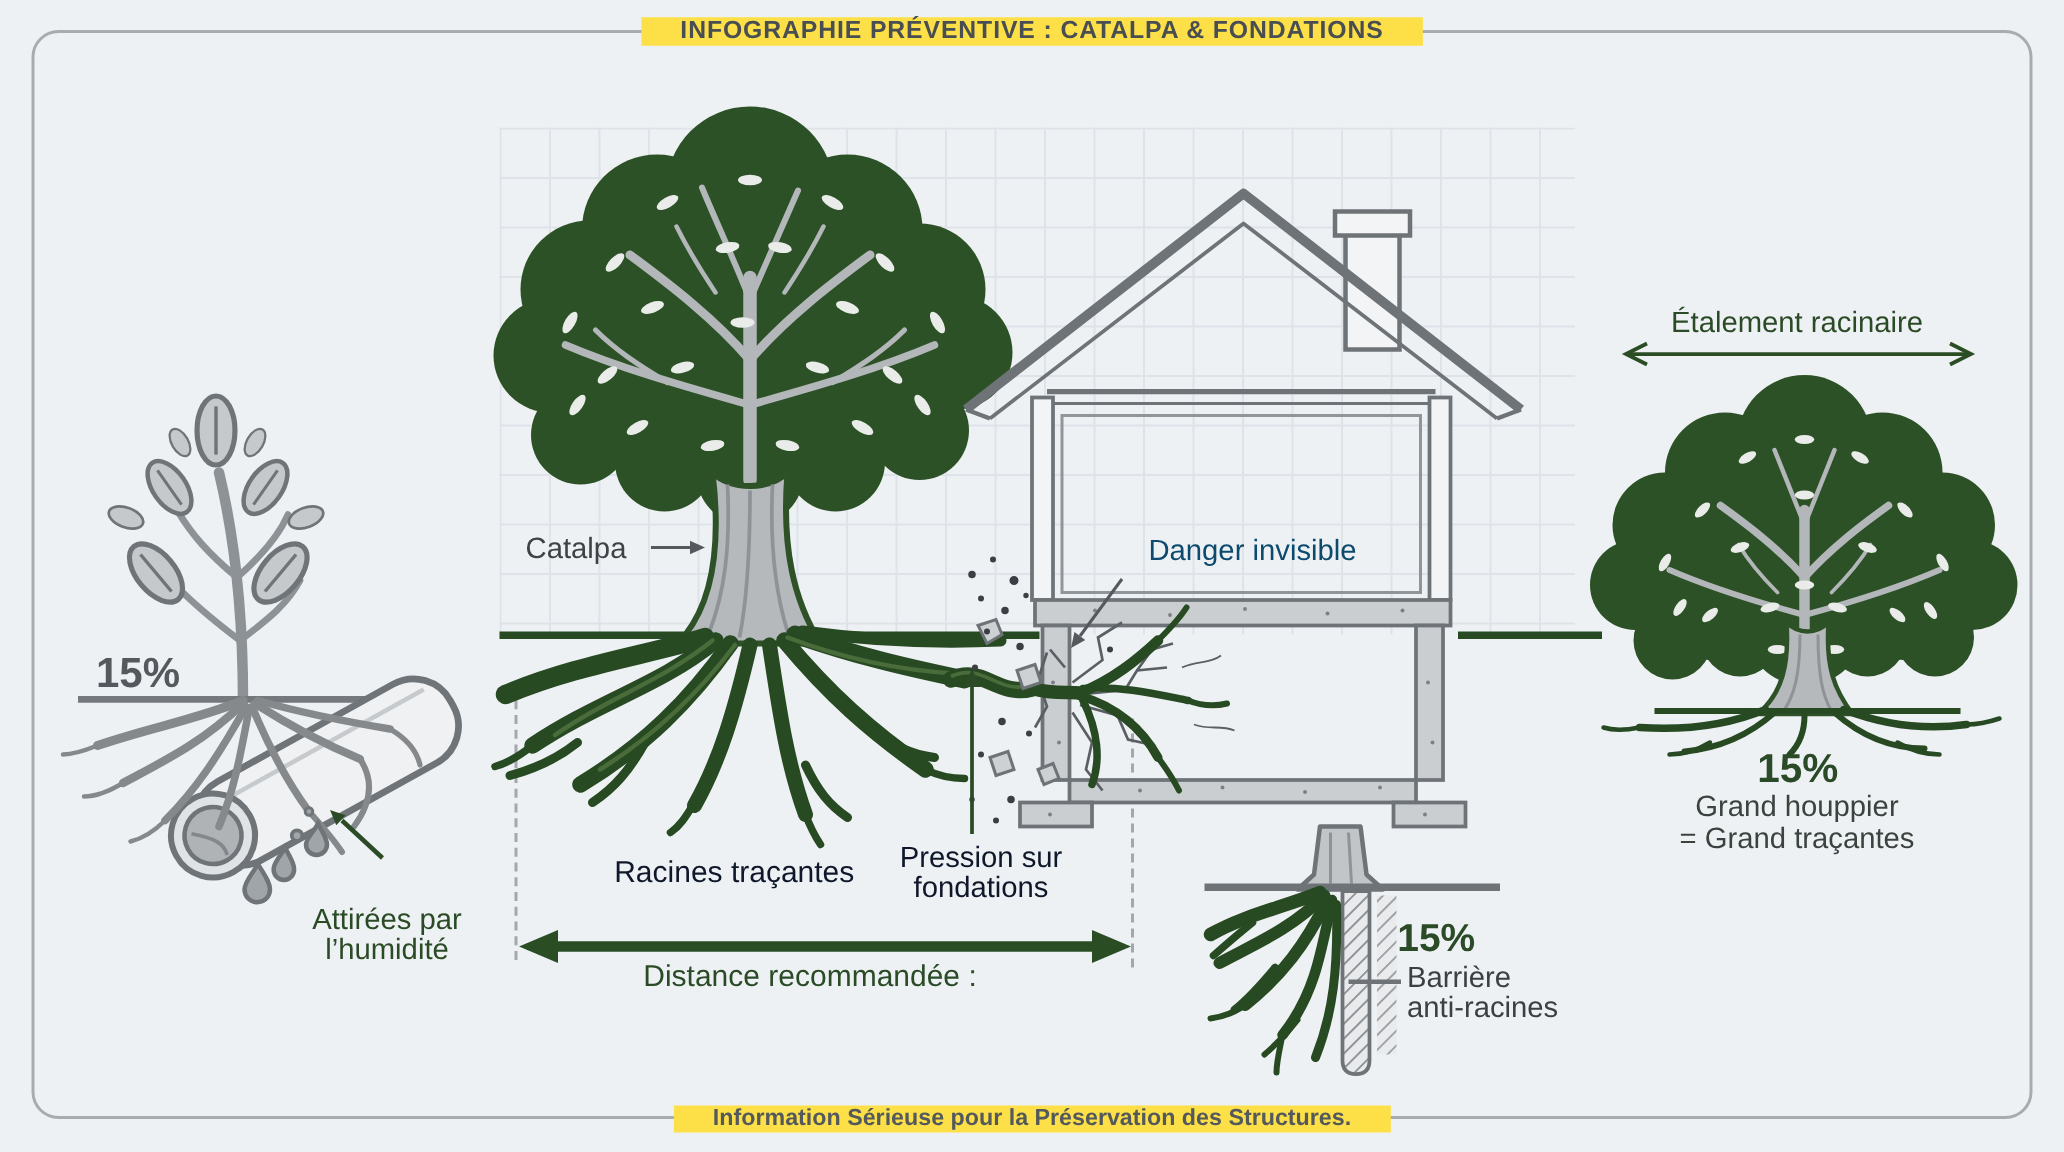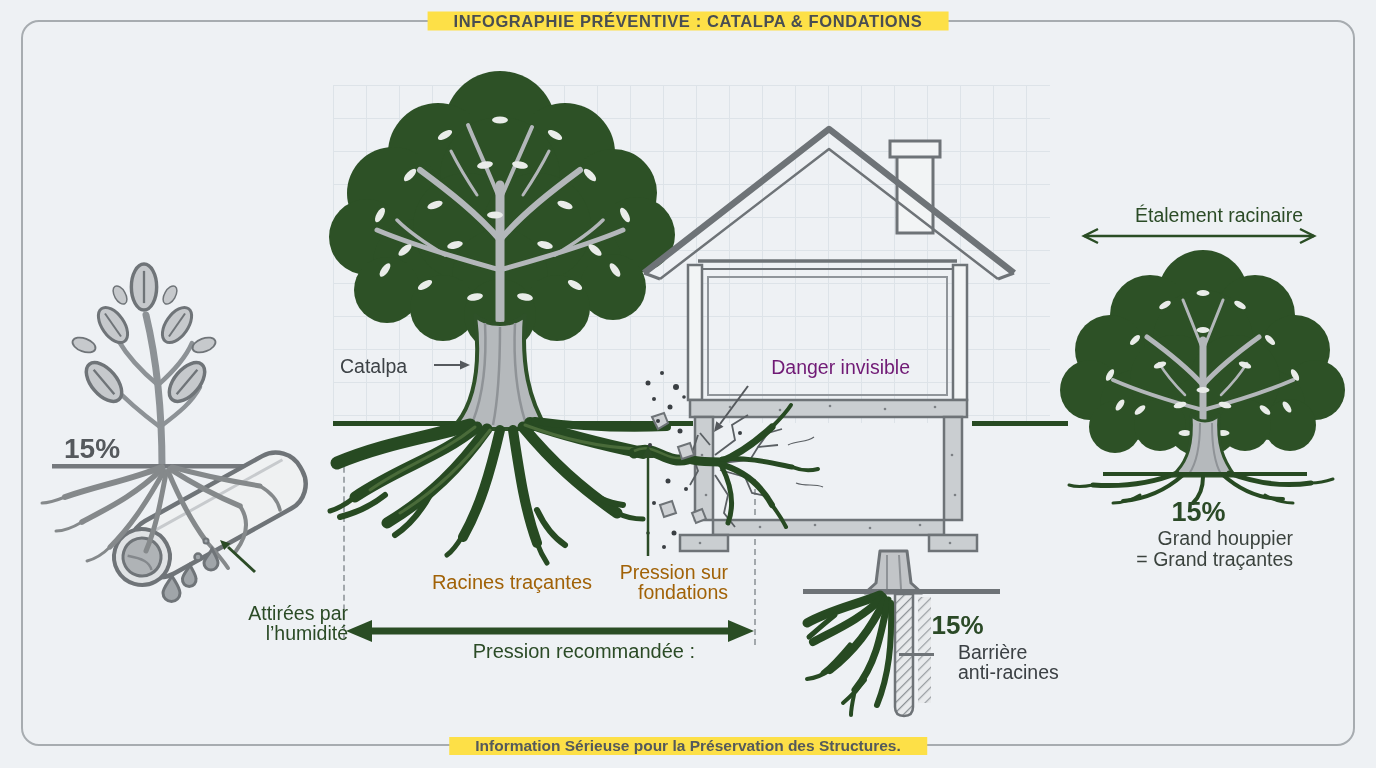--- a/index.html
+++ b/index.html
@@ -8,24 +8,24 @@
   .abs{position:absolute;}
   .frame{left:21px;top:20px;width:1330px;height:722px;border:2px solid #a7acb0;border-radius:18px;}
   .band{left:50%;transform:translate(-50%,-50%);background:#fde047;padding:0 26px;white-space:nowrap;}
   .title{top:21px;font-size:16.5px;font-weight:600;letter-spacing:.6px;color:#494e52;}
   .footer{top:746px;font-size:15.5px;font-weight:700;color:#54595c;}
   .grid{left:333px;top:85px;width:717px;height:338px;
         background-image:linear-gradient(#dde3e8 1px,transparent 1px),linear-gradient(90deg,#dde3e8 1px,transparent 1px);
         background-size:33px 33px;}
   .gline{height:5px;background:#274a22;top:421px;}
   .dash{border-left:2px dashed #a2a8ac;width:0;}
-  .lbl{text-align:right;line-height:1.05;}
+  .lbl{text-align:center;line-height:1.05;}
   .green-lbl{color:#2b4b26;font-size:19.5px;}
-  .dark-lbl{color:#a16207;font-size:19.5px;}
-  .gray-lbl{color:#701a75;font-size:19.5px;}
+  .dark-lbl{color:#0f172a;font-size:19.5px;}
+  .gray-lbl{color:#0c4a6e;font-size:19.5px;}
   .pct{font-weight:700;font-size:27px;color:#2b4a27;text-align:center;}
   .pct-gray{font-weight:700;font-size:28px;color:#55595d;}
   svg{display:block;overflow:visible;}
 </style>
 </head>
 <body>
 
 <div class="abs grid"></div>
 
 <div class="abs frame"></div>
@@ -443,40 +443,40 @@
 
 <div class="abs" style="left:899px;top:653px;width:35px;height:3px;background:#6e7377;"></div>
 
 <div class="abs pct-gray" style="left:64px;top:433px;width:70px;">15%</div>
 
 <div class="abs lbl green-lbl" style="left:168px;top:575px;width:180px;margin-top:28px;">
   <div>Attirées par</div>
   <div>l’humidité</div>
 </div>
 
-<div class="abs" style="left:340px;top:355px;width:88px;text-align:left;font-size:19.5px;color:#3d4246;">Catalpa</div>
+<div class="abs" style="left:340px;top:355px;width:88px;text-align:center;font-size:19.5px;color:#3d4246;">Catalpa</div>
 
 <div class="abs lbl gray-lbl" style="left:760px;top:357px;width:150px;">Danger invisible</div>
 
 <div class="abs lbl dark-lbl" style="left:387px;top:572px;width:205px;font-size:20px;">
   <div>Racines traçantes</div>
 </div>
 
 <div class="abs lbl dark-lbl" style="left:580px;top:562px;width:148px;">
   <div>Pression sur</div>
   <div>fondations</div>
 </div>
 
 <div class="abs lbl green-lbl" style="left:385px;top:641px;width:310px;font-size:20px;">
-  <div>Pression recommandée :</div>
+  <div>Distance recommandée :</div>
 </div>
 
 <div class="abs pct" style="left:930px;top:610px;width:55px;font-size:26px;">15%</div>
 
-<div class="abs" style="left:938px;top:642px;width:120px;font-size:19.5px;color:#3b4044;line-height:1.05;margin-left:20px;">
+<div class="abs" style="left:938px;top:642px;width:120px;font-size:19.5px;color:#3b4044;line-height:1.05;">
   <div>Barrière</div>
   <div>anti-racines</div>
 </div>
 
 <div class="abs lbl green-lbl" style="left:1093px;top:205px;width:210px;">Étalement racinaire</div>
 
 <div class="abs pct" style="left:1171px;top:497px;width:55px;">15%</div>
 
 <div class="abs lbl" style="left:1103px;top:528px;width:190px;font-size:19.5px;color:#3b433e;line-height:1.08;">
   <div>Grand houppier</div>

